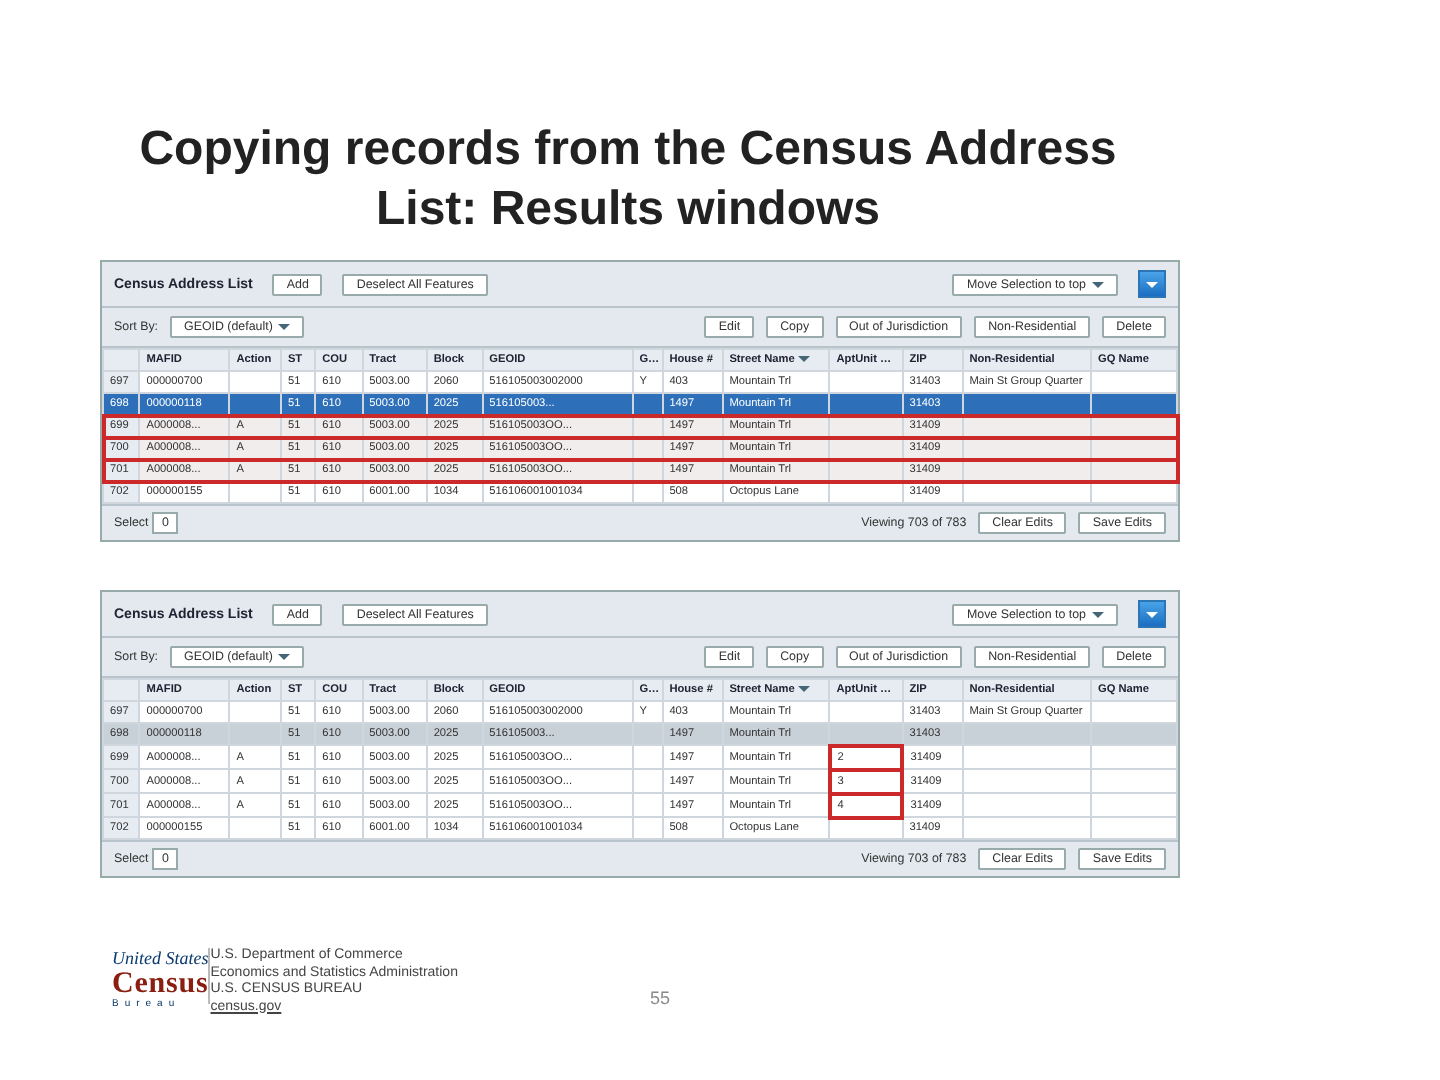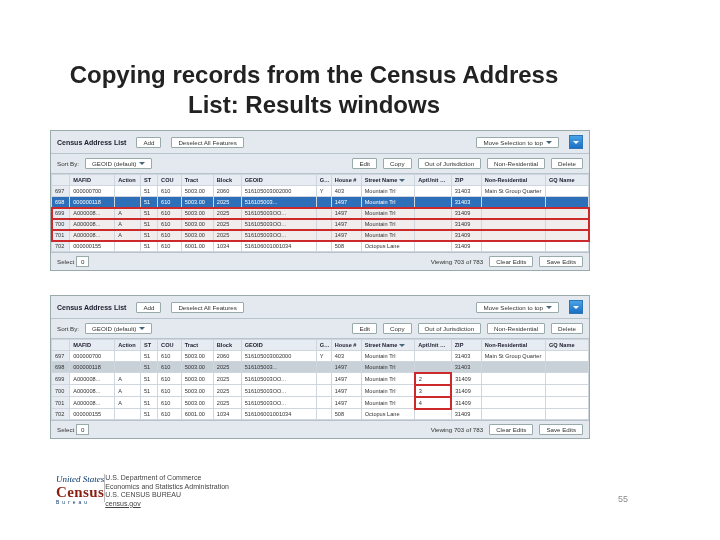--- a/index.html
+++ b/index.html
@@ -43,21 +43,21 @@
   
   .slide-footer { position: absolute; bottom: 32px; left: 56px; display: flex; align-items: flex-start; gap: 0; font-size: 7px; color: #444; }
   .census-logo { display: flex; flex-direction: column; }
   .census-logo .us { font-family: 'Times New Roman', serif; font-style: italic; font-size: 9px; color: #093a6e; }
   .census-logo .cen { font-family: 'Times New Roman', serif; font-weight: 900; font-size: 15px; color: #8a1f11; letter-spacing: 0.4px; }
   .census-logo .bur { font-size: 5px; letter-spacing: 3px; color: #093a6e; margin-top: -2px; }
   .divider { width: 1px; height: 28px; background: #bbb; }
   .dept { display: flex; flex-direction: column; line-height: 1.2; }
   .dept .u { text-decoration: underline; }
 
-  .page-num { position: absolute; width: 100%; left: 0; bottom: 36px; text-align: right; font-size: 9px; color: #8a8a8a; }
+  .page-num { position: absolute; width: 100%; left: 16px; bottom: 36px; text-align: center; font-size: 9px; color: #8a8a8a; }
 
   
   .c-idx{width:17px}.c-mafid{width:42px}.c-act{width:24px}.c-st{width:16px}.c-cou{width:22px}.c-tract{width:30px}.c-block{width:26px}.c-geoid{width:70px}.c-gq{width:14px}.c-house{width:28px}.c-street{width:50px}.c-apt{width:34px}.c-zip{width:28px}.c-nonres{width:60px}.c-gqname{width:40px}
 </style>
 </head>
 <body>
 
 <div class="slide">
   <h1 class="title">Copying records from the Census Address List: Results windows</h1>
 

